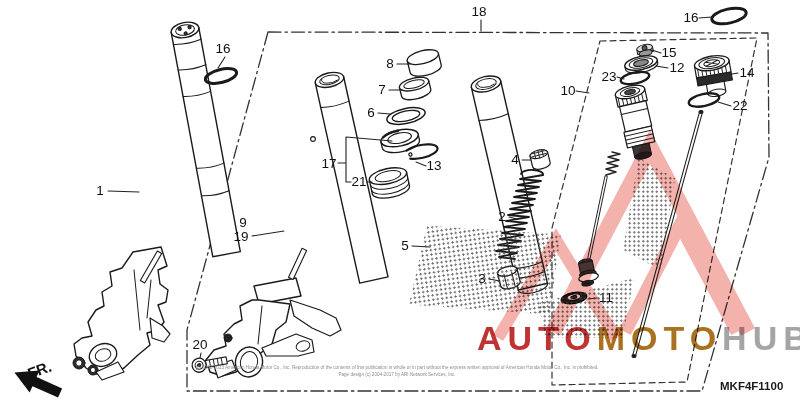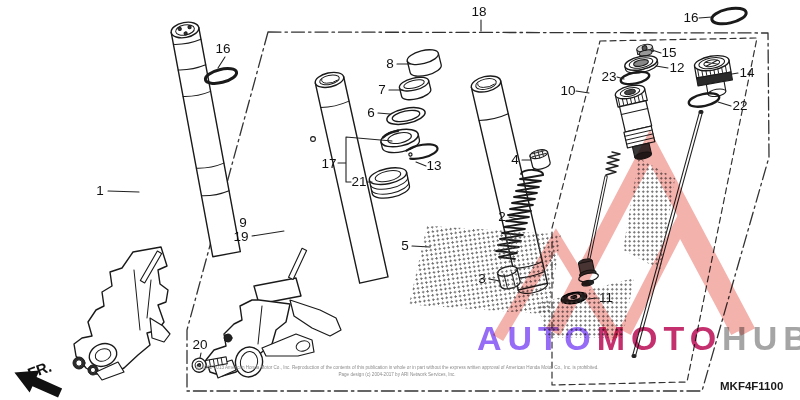--- a/index.html
+++ b/index.html
@@ -18,22 +18,22 @@
   #dots-b{left:623px;top:158px;width:52px;height:112px;
           clip-path:polygon(30% 0,100% 18%,72% 100%,0 82%);}
   #dots-c{left:538px;top:278px;width:96px;height:60px;
           clip-path:polygon(0 42%,100% 0,88% 100%,8% 100%);}
   #watermark{position:absolute;left:0;top:0;z-index:3;pointer-events:none;
              mix-blend-mode:multiply;opacity:.82;}
   #wm-text{position:absolute;left:477px;top:321px;z-index:4;pointer-events:none;
            mix-blend-mode:multiply;opacity:.9;font-weight:bold;font-size:34px;
            letter-spacing:6px;line-height:1;white-space:nowrap;
            font-family:"Liberation Sans",sans-serif;}
-  .wm-auto{color:#8b5cf6;}
-  .wm-moto{color:#be185d;}
+  .wm-auto{color:#b91c1c;}
+  .wm-moto{color:#a16207;}
   .wm-hub{color:#9b9b9b;}
 </style>
 </head>
 <body>
 
 <div id="stage">
 
 <svg id="artwork" width="800" height="400" viewBox="0 0 800 400" stroke-linecap="round" stroke-linejoin="round">
 
   <path d="M268,32 L768,33 L769,157 L702,391 L187,391 L187,330 Z" fill="none" stroke="#333" stroke-width="1.3" stroke-dasharray="13 4 2.5 4"></path>

